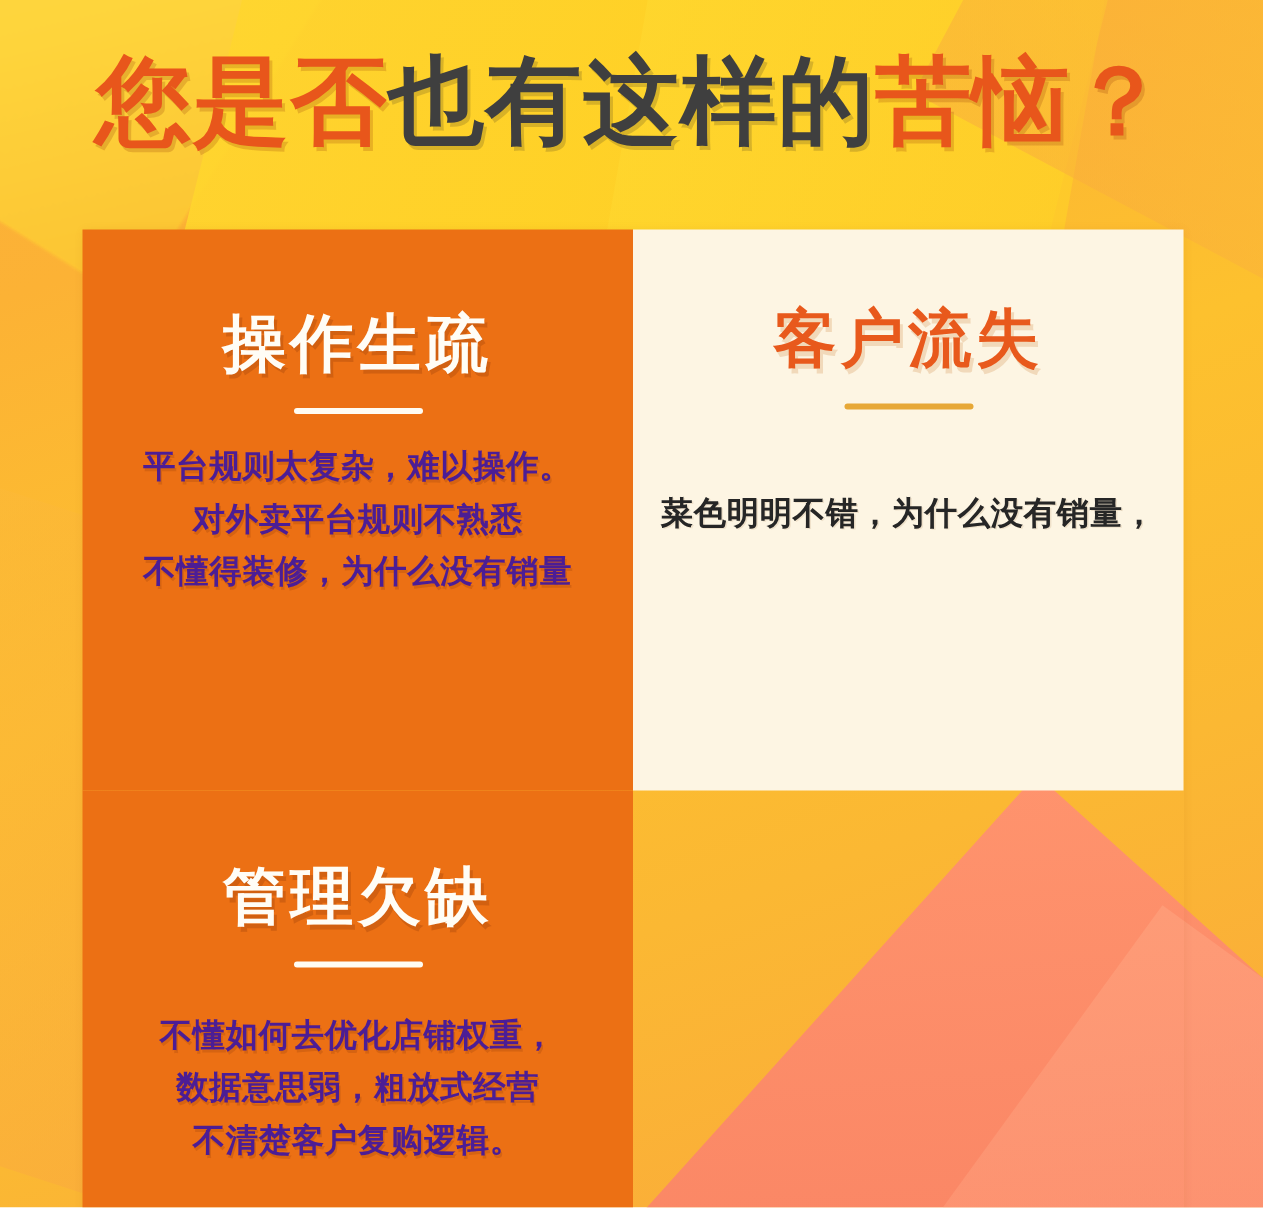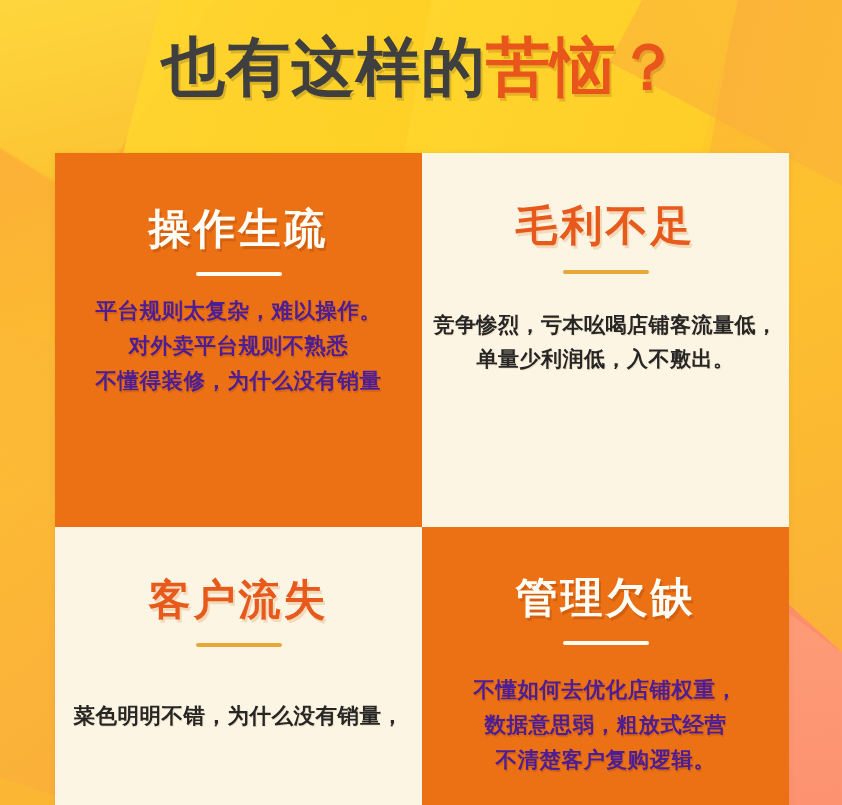--- a/index.html
+++ b/index.html
@@ -214,44 +214,37 @@
     <div class="wedge-top-left"></div>
     <div class="band-title"></div>
     <div class="band-title-2"></div>
     <div class="wedge-left-mid"></div>
     <div class="wedge-right-top"></div>
     <div class="salmon-corner"></div>
     <div class="salmon-corner-2"></div>
   </div>
 
   <div class="headline">
+    <span class="hl-orange">您是否</span>
     <span class="hl-dark">也有这样的</span>
     <span class="hl-orange">苦恼？</span>
   </div>
 
   <div class="grid">
 
     <div class="cell orange cell-q1">
       <div class="cell-title">操作生疏</div>
       <div class="divider"></div>
       <div class="cell-body">
         <div>平台规则太复杂，难以操作。</div>
         <div>对外卖平台规则不熟悉</div>
         <div>不懂得装修，为什么没有销量</div>
       </div>
     </div>
 
-    <div class="cell cream cell-q2">
-      <div class="cell-title">毛利不足</div>
-      <div class="divider"></div>
-      <div class="cell-body">
-        <div>竞争惨烈，亏本吆喝店铺客流量低，</div>
-        <div>单量少利润低，入不敷出。</div>
-      </div>
-    </div>
 
     <div class="cell cream cell-q3">
       <div class="cell-title">客户流失</div>
       <div class="divider"></div>
       <div class="cell-body">
         <div>菜色明明不错，为什么没有销量，</div>
       </div>
     </div>
 
     <div class="cell orange cell-q4">

